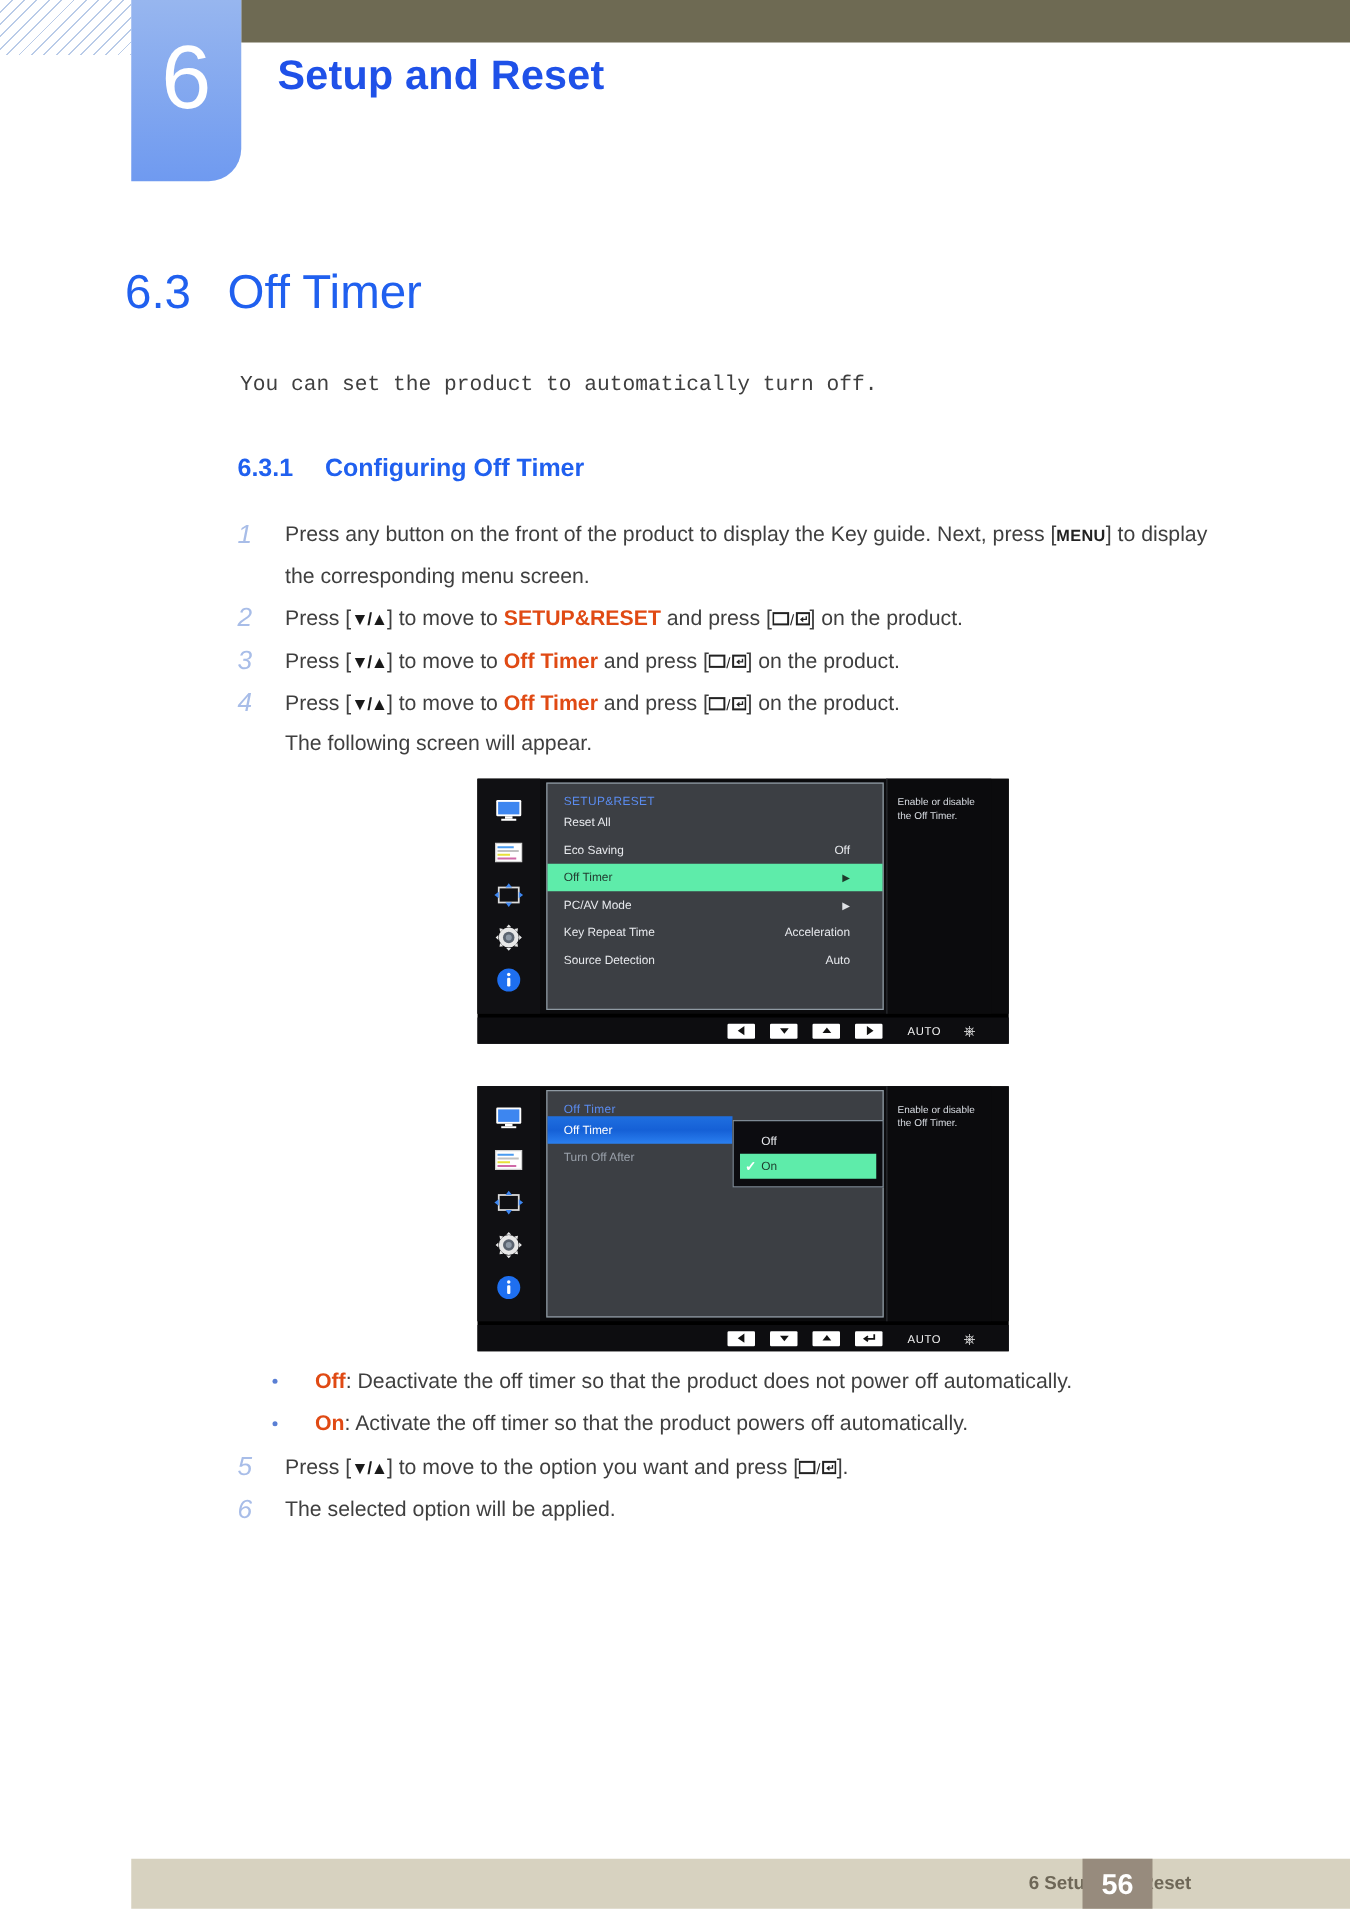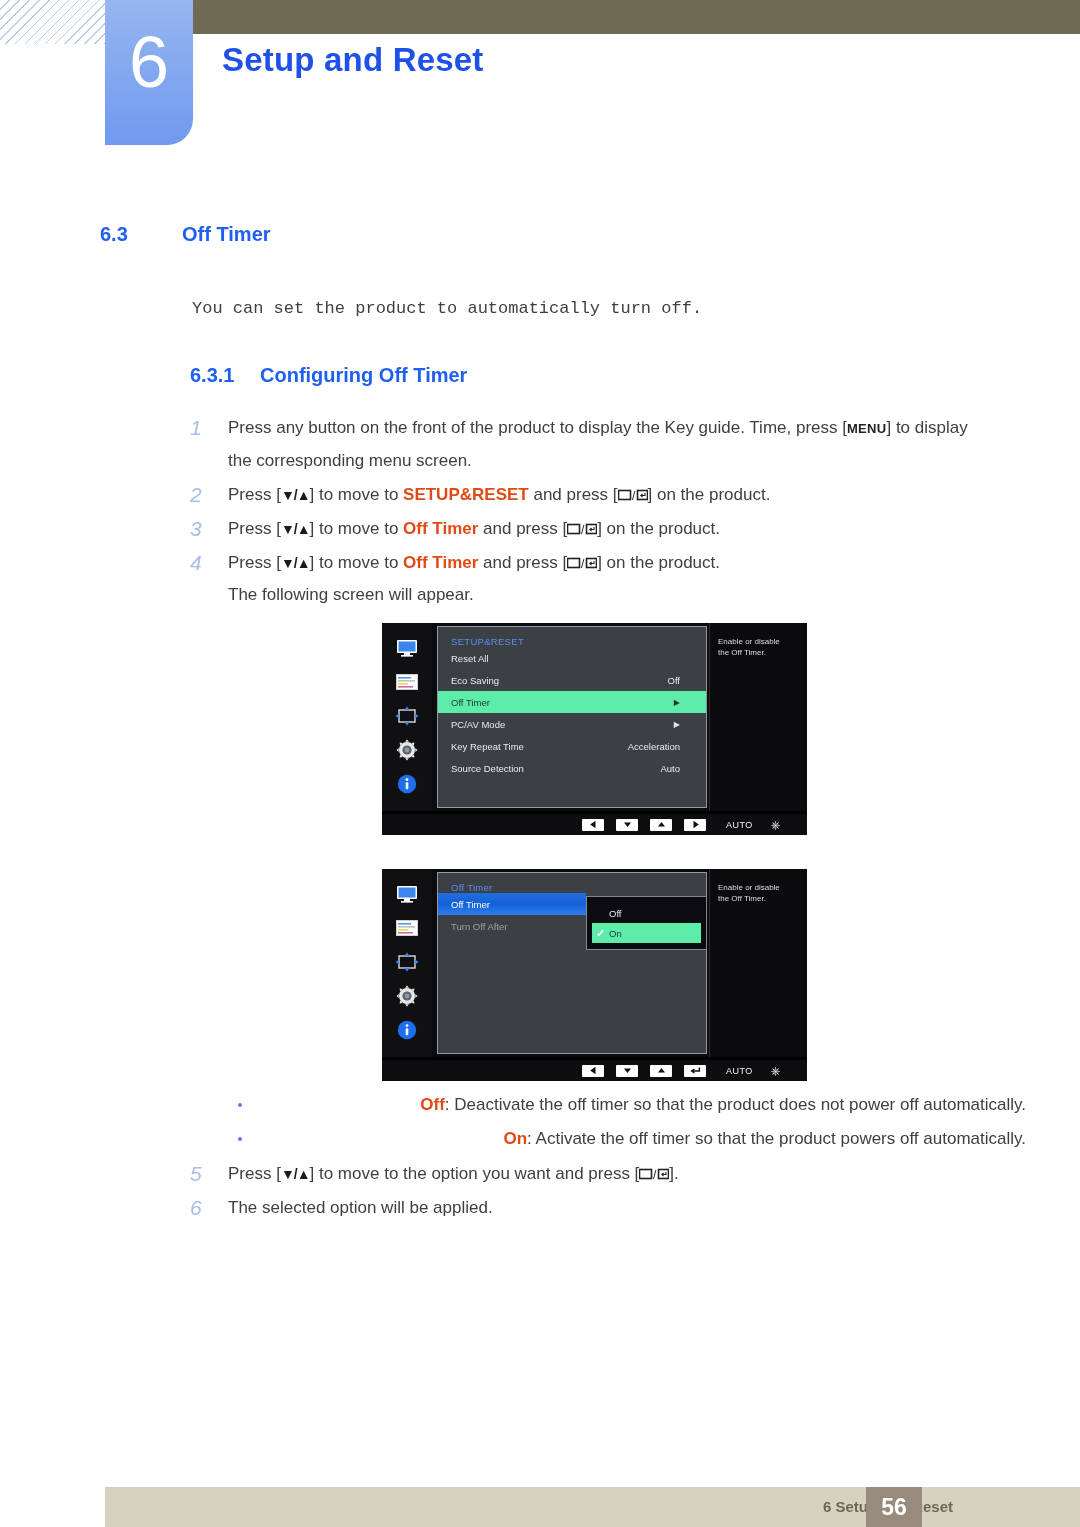--- a/index.html
+++ b/index.html
@@ -70,24 +70,24 @@
     color: #1f51e8;
     font-weight: bold;
     letter-spacing: 0.2px;
   }
 
   
   .sec-title {
     position: absolute;
     top: 216px;
     left: 100px;
-    font-size: 20px;
+    font-size: 38px;
     line-height: 36px;
     color: #2060ef;
-    font-weight: bold;
+    font-weight: normal;
   }
   .sec-title .num { display: inline-block; width: 82px; }
 
   .intro {
     position: absolute;
     top: 297px;
     left: 192px;
     font-size: 17px;
     line-height: 24px;
     color: #3f3f3f;
@@ -145,23 +145,22 @@
     display: inline-block;
     position: relative;
     top: 2px;
   }
   .kglyph svg { display: block; }
 
   
   .bullets {
     position: absolute;
     top: 1088px;
-    left: 236px;
+    left: 216px;
     width: 790px;
-    text-align: right;
   }
   .bullet {
     position: relative;
     padding-left: 36px;
     font-size: 17px;
     line-height: 34px;
     color: #3f3f3f;
   }
   .bullet::before {
     content: "";
@@ -380,21 +379,21 @@
 <div class="intro">You can set the product to automatically turn off.</div>
 
 <div class="subsec-title">
   <span class="num">6.3.1</span><span>Configuring Off Timer</span>
 </div>
 
 <div class="steps">
 
   <div class="step">
     <span class="idx">1</span>
-    <span>Press any button on the front of the product to display the Key guide. Time, press [</span><span class="keybox">MENU</span><span>] to display</span>
+    <span>Press any button on the front of the product to display the Key guide. Next, press [</span><span class="keybox">MENU</span><span>] to display</span>
     <span class="sub">the corresponding menu screen.</span>
   </div>
 
   <div class="step">
     <span class="idx">2</span>
     <span>Press [</span><span class="tri">▼/▲</span><span>] to move to </span><span class="hl">SETUP&amp;RESET</span><span> and press [</span><span class="kglyph"><svg width="30" height="13" viewBox="0 0 30 13">
           <rect x="0.5" y="1.5" width="12" height="9" fill="none" stroke="#222" stroke-width="1.6"></rect>
           <text x="14" y="11" font-size="12" fill="#222" font-family="sans-serif">/</text>
           <rect x="19.5" y="1.5" width="10" height="9" fill="none" stroke="#222" stroke-width="1.6"></rect>
           <path d="M27 4 L27 6.5 L23 6.5 M24.6 5 L22.8 6.6 L24.6 8.2" fill="none" stroke="#222" stroke-width="1.1"></path>

